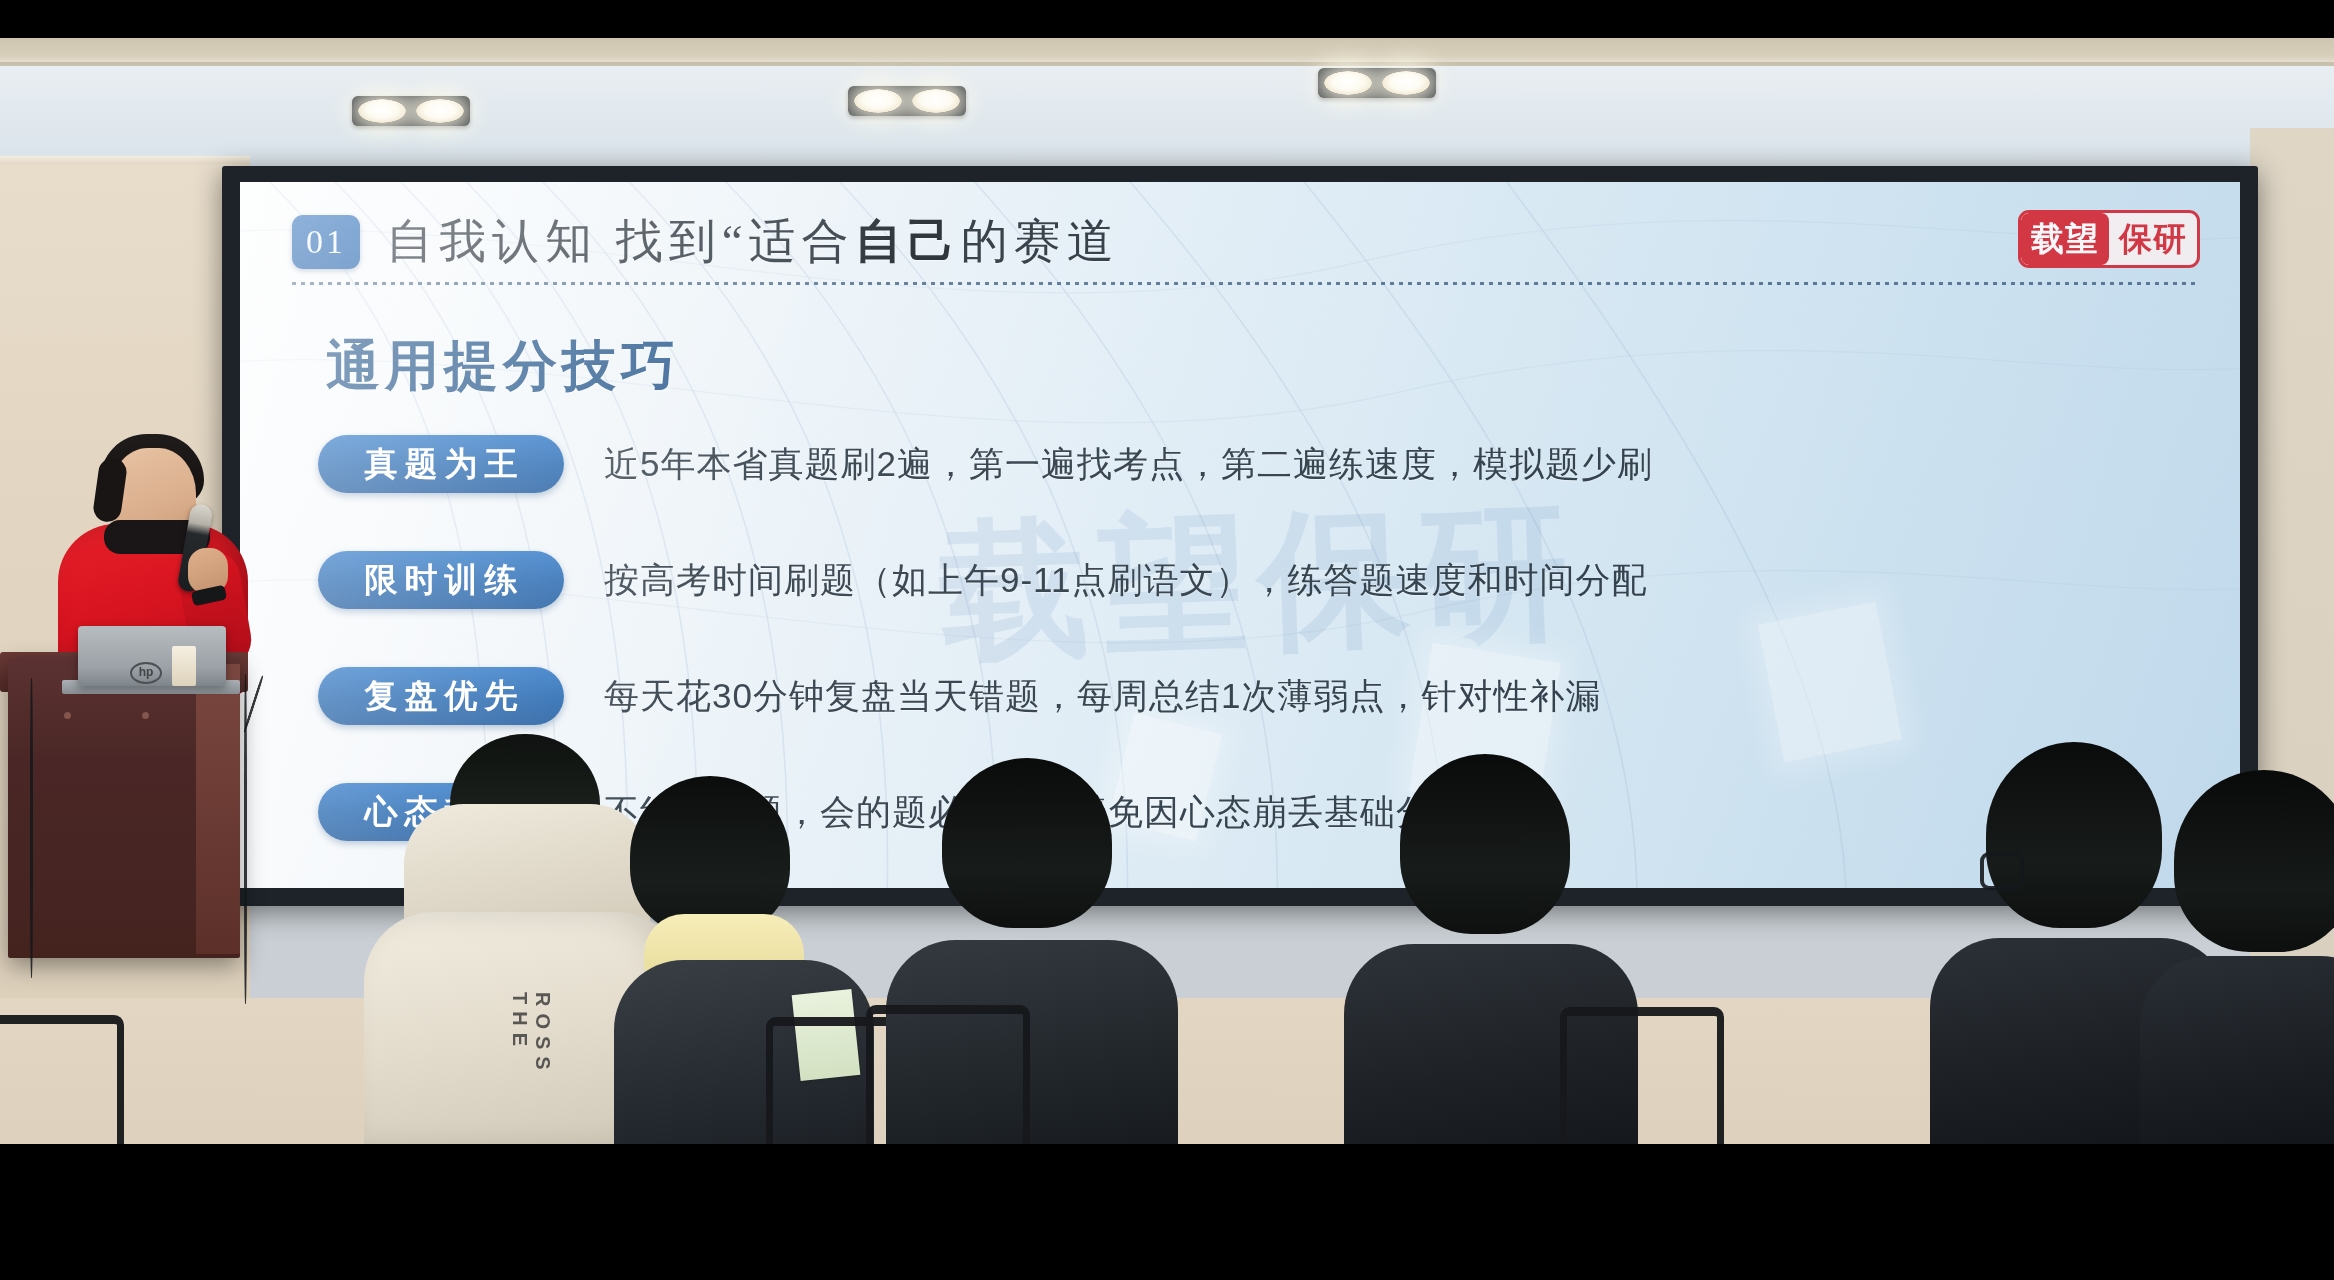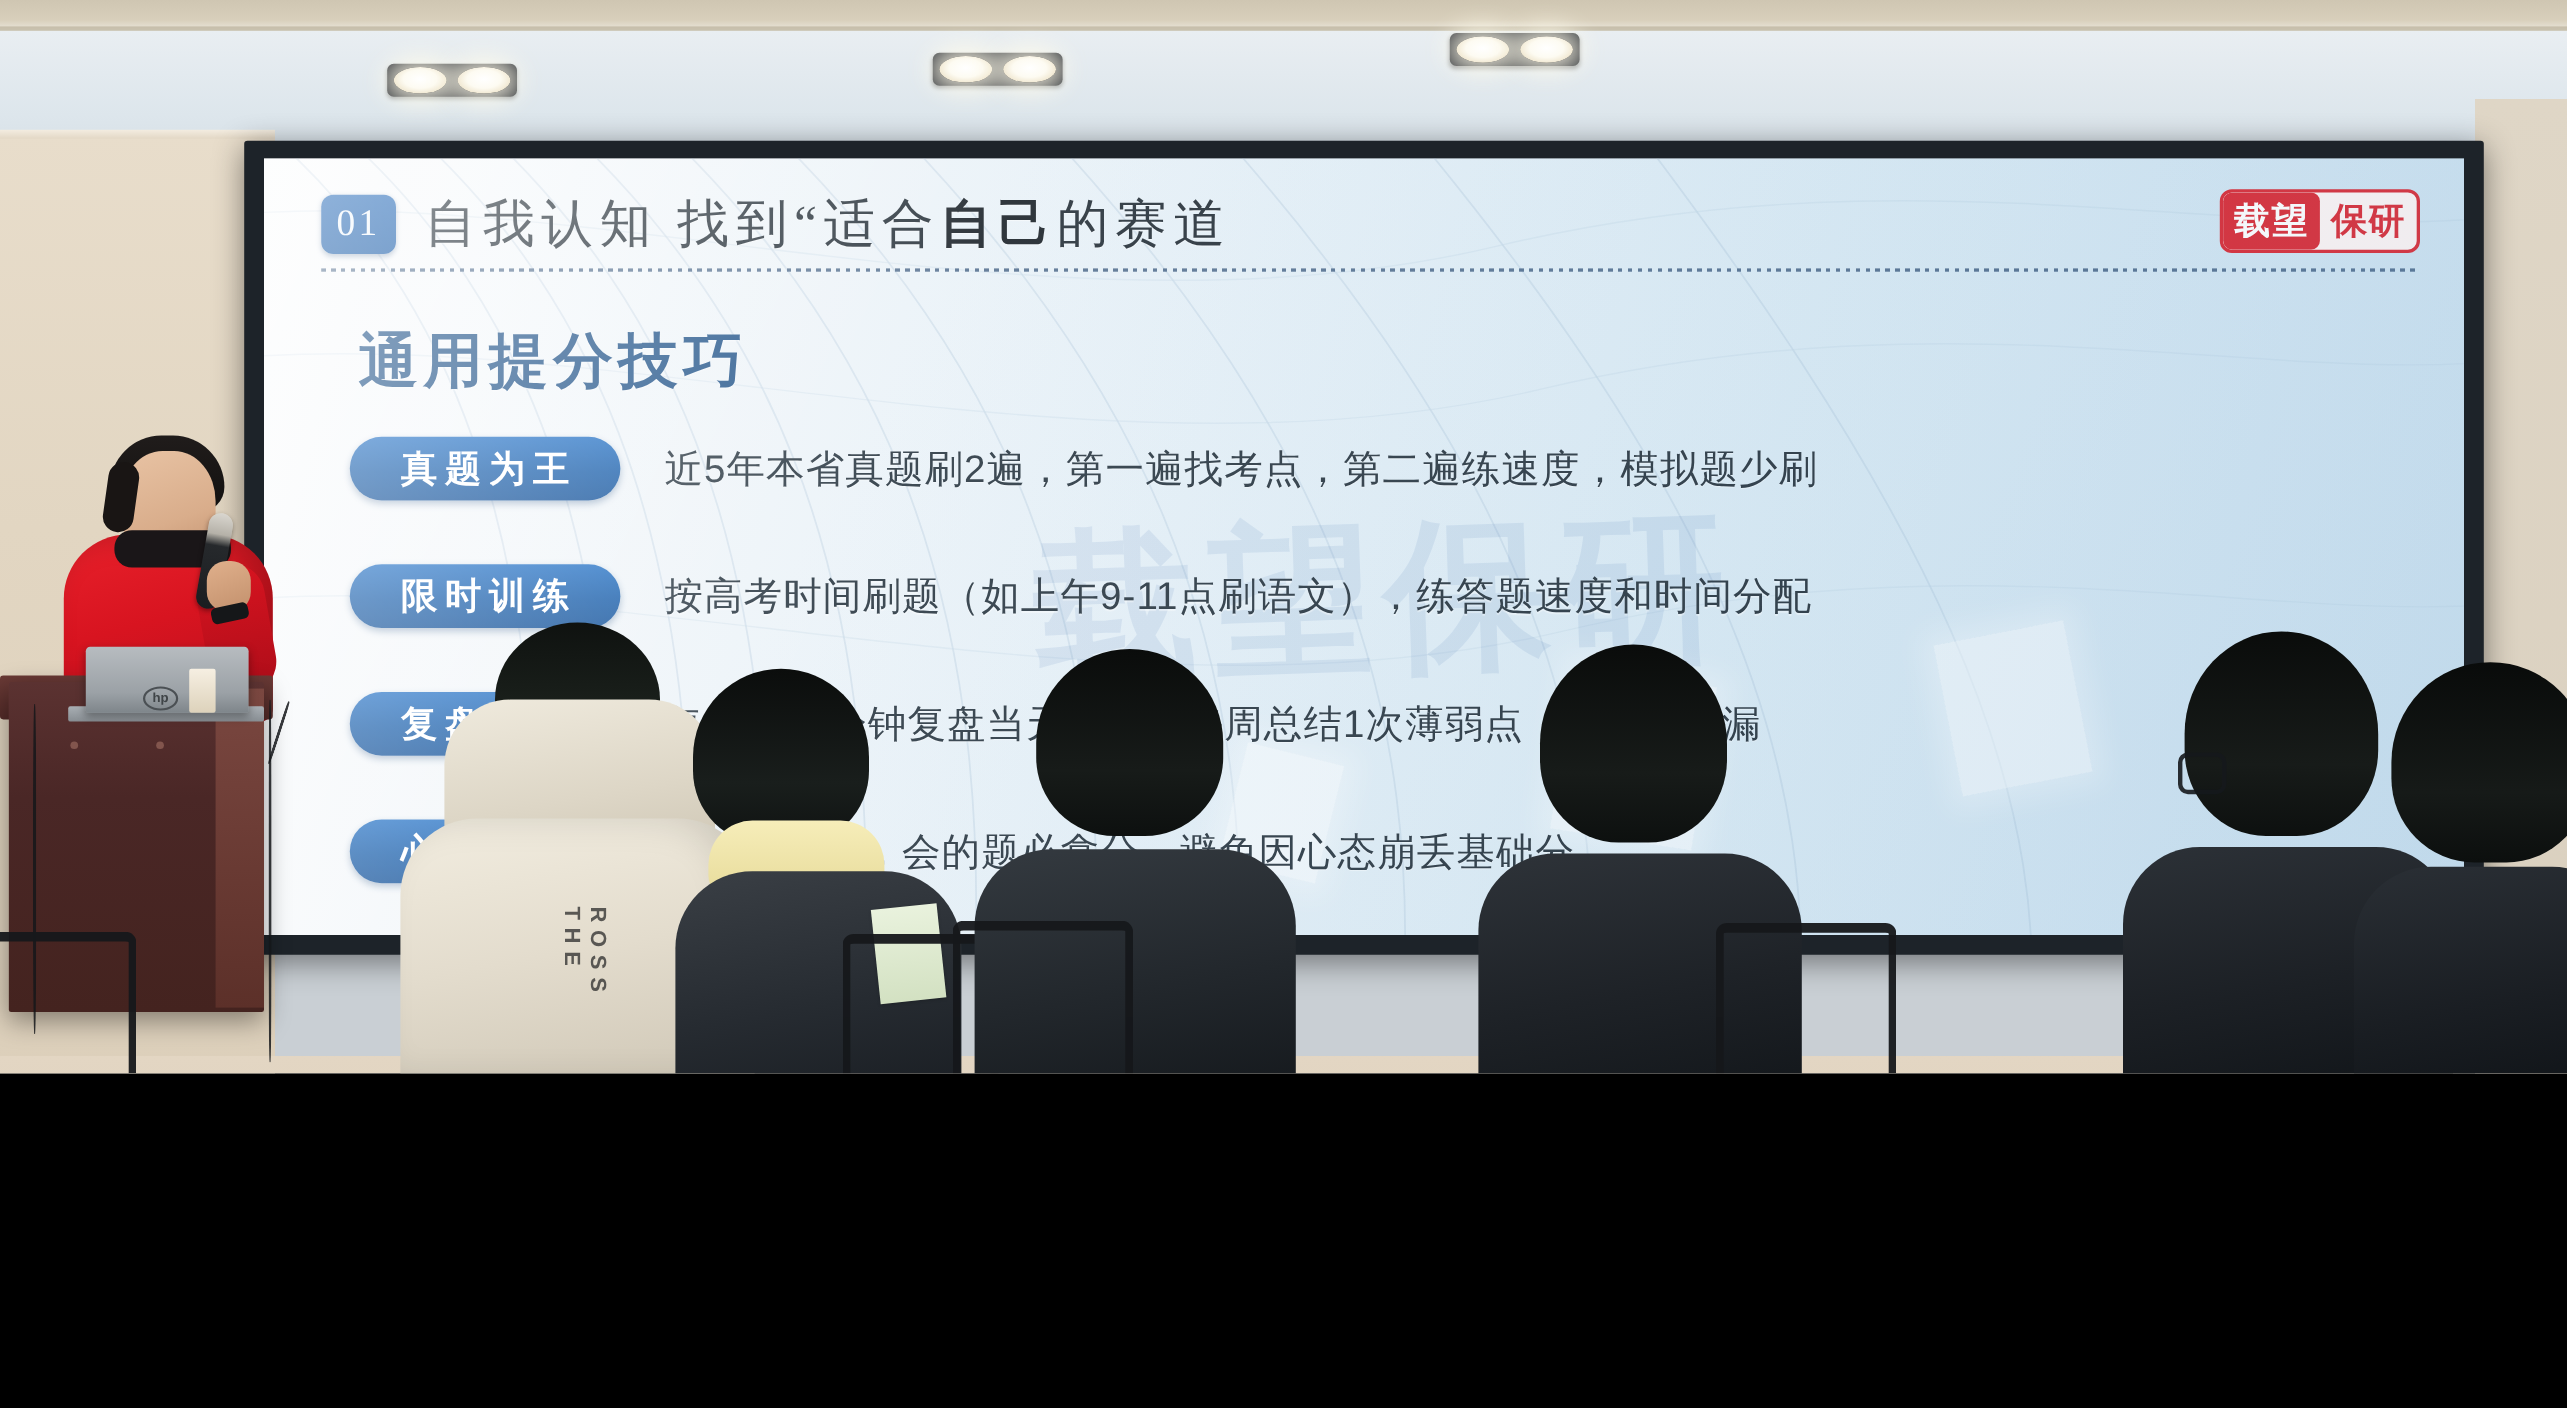--- a/index.html
+++ b/index.html
@@ -1,17 +1,17 @@
 <!DOCTYPE html>
 <html><head>
 <meta charset="utf-8">
 <style>
   html,body{margin:0;padding:0;background:#000;}
   body{font-family:"Liberation Sans","DejaVu Sans",sans-serif;}
-  #scene{position:relative;width:2334px;height:976px;overflow:hidden;background:#c9cfd4;}
+  #scene{position:relative;width:2334px;height:1106px;overflow:hidden;background:#c9cfd4;margin-top:38px;}
 
   
   .ceiling{position:absolute;left:0;top:0;width:2334px;height:30px;
     background:linear-gradient(180deg,#cfc6b2 0%,#d8cfbb 60%,#efece4 100%);}
   .ceiling-soffit{position:absolute;left:0;top:28px;width:2334px;height:140px;
     background:linear-gradient(180deg,#e9eef2 0%,#dde6ec 55%,#d2dbe2 100%);}
   .ceiling-edge{position:absolute;left:0;top:24px;width:2334px;height:5px;background:#b7ad96;opacity:.65;}
   .wall-left{position:absolute;left:0;top:120px;width:250px;height:900px;
     background:linear-gradient(180deg,#e8ddcb 0%,#e2d6c2 40%,#dccfba 100%);}
   .wall-left-edge{position:absolute;left:0;top:118px;width:250px;height:8px;

